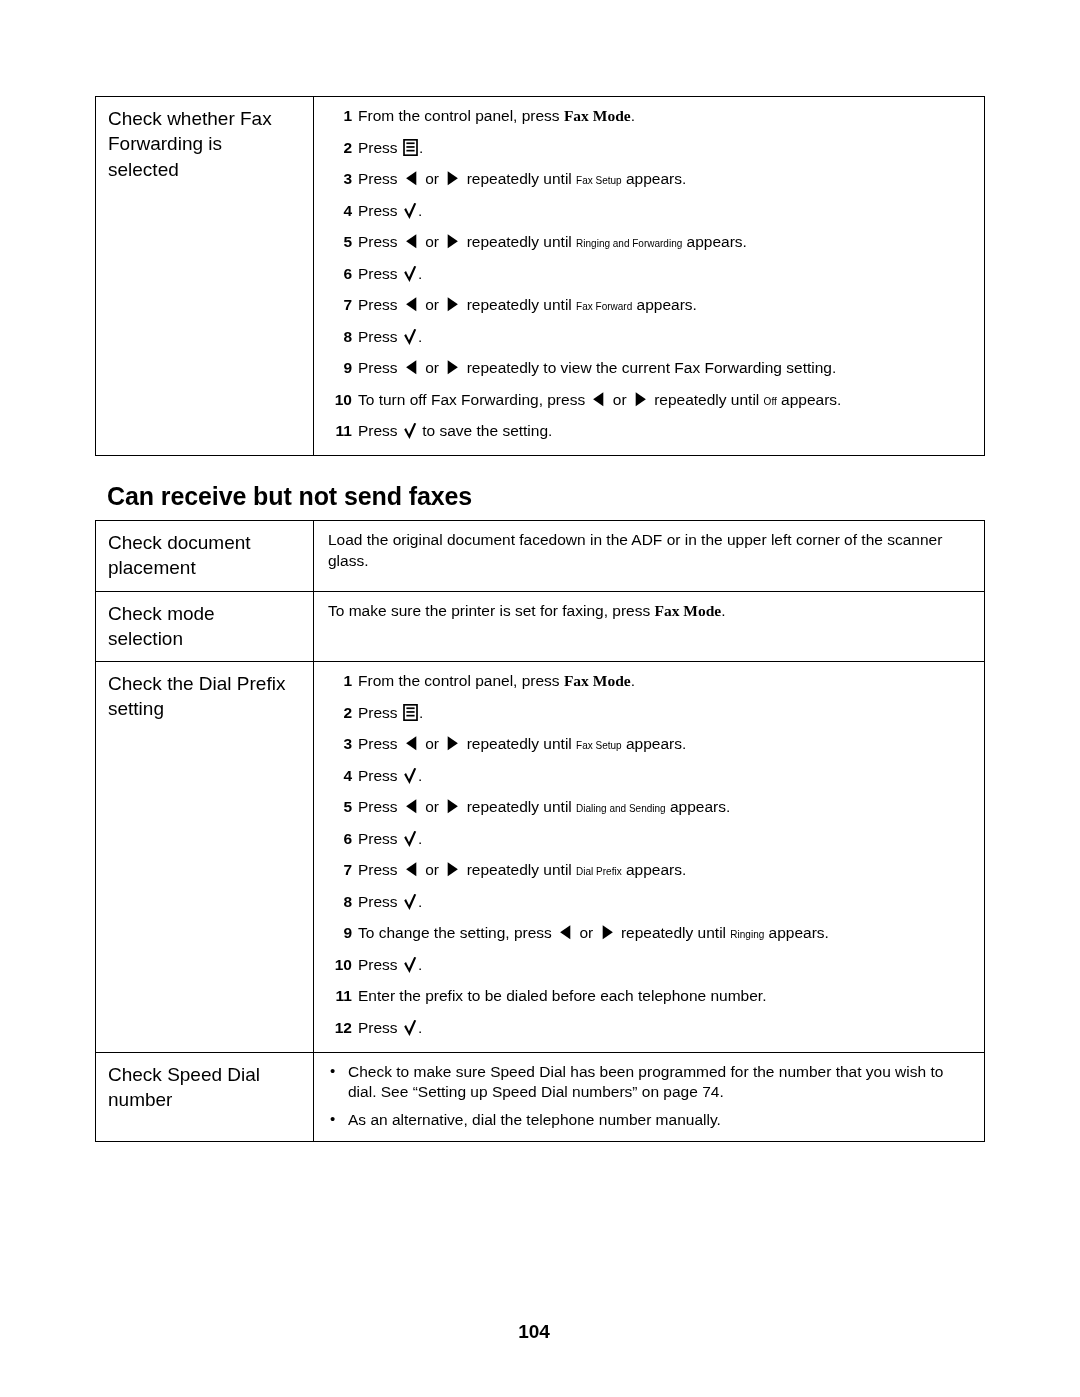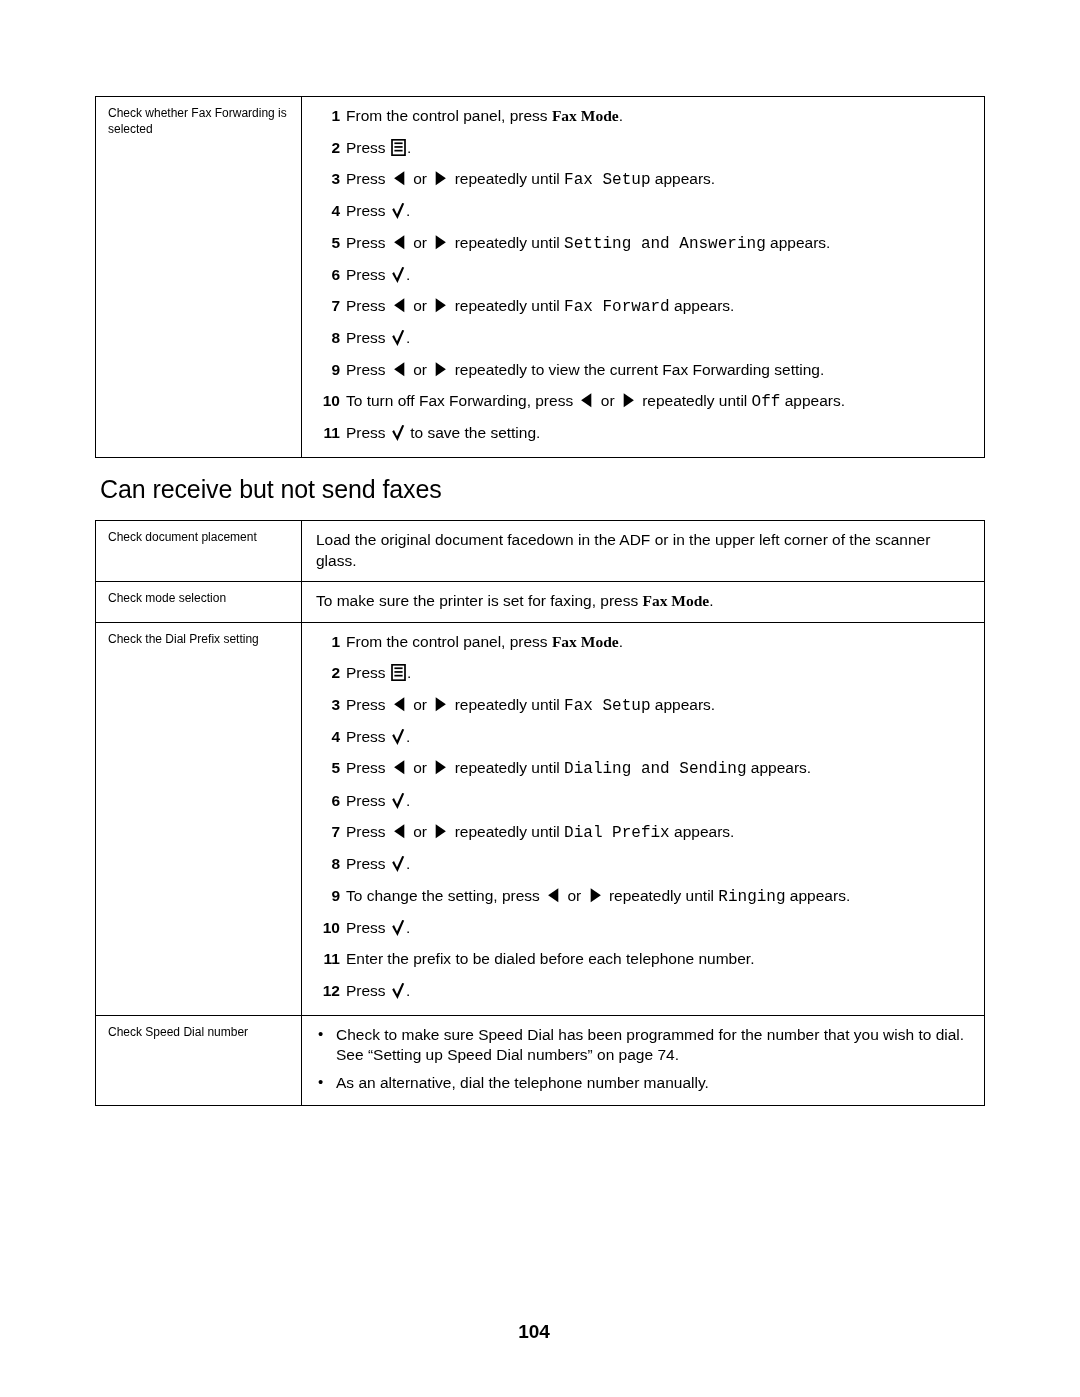--- a/index.html
+++ b/index.html
@@ -33,22 +33,22 @@
     table-layout: fixed;
     border: 1.6px solid #000;
   }
   .tbl td {
     border: 1.1px solid #000;
     vertical-align: top;
     padding: 0;
   }
   .tbl td.c1 {
     width: 185px;
-    padding: 9px 8px 10px 12px;
-    font-size: 12px;
+    padding: 9px 20px 10px 12px;
+    font-size: 19px;
     line-height: 1.33;
   }
   .tbl td.c2 {
     padding: 9px 10px 10px 14px;
     font-size: 15.5px;
     line-height: 1.33;
   }
 
   
   .steps {
@@ -106,33 +106,33 @@
   .ico svg { display: block; }
 
   .ico-menu  { width: 15px; height: 17px; vertical-align: -3px; margin: 0 1px; }
   .ico-left  { width: 15px; height: 17px; vertical-align: -3px; margin: 0 2px 0 2px; }
   .ico-right { width: 15px; height: 17px; vertical-align: -3px; margin: 0 2px 0 2px; }
   .ico-check { width: 15px; height: 18px; vertical-align: -4px; margin: 0 0 0 1px; }
 
   
   .b  { font-weight: bold; font-family: Liberation Serif, serif; }
   .mono {
-    font-family: Liberation Mono, monospace;
-    font-size: 16px;
+    font-family: Liberation Sans, sans-serif;
+    font-size: 10px;
     letter-spacing: 0px;
   }
 
   
   .h2 {
     position: absolute;
     left: 95px;
     top: 470px;
-    margin: 5px;
+    margin: 12px;
     font-size: 25px;
-    font-weight: normal;
+    font-weight: bold;
     letter-spacing: -0.1px;
   }
 
   
   .folio {
     position: absolute;
     left: 0;
     top: 1321px;
     width: 1068px;
     text-align: center;
@@ -163,21 +163,21 @@
                     </svg></span> or <span class="ico ico-right"><svg viewBox="0 0 15 17" width="15" height="17">
                       <path d="M2.7 1.2 L2.7 15.3 L12.9 8.25 Z" fill="#000"></path>
                     </svg></span> repeatedly until <span class="mono">Fax Setup</span> appears.</span></li>
               <li><span class="num">4</span><span>Press <span class="ico ico-check"><svg viewBox="0 0 15 18" width="15" height="18">
                       <path d="M1.2 7.4 L3.0 6.0 L6.0 12.2 L11.2 0.9 L13.2 1.5 L6.5 17.0 Z" fill="#000"></path>
                     </svg></span>.</span></li>
               <li><span class="num">5</span><span>Press <span class="ico ico-left"><svg viewBox="0 0 15 17" width="15" height="17">
                       <path d="M12.3 1.2 L12.3 15.3 L2.1 8.25 Z" fill="#000"></path>
                     </svg></span> or <span class="ico ico-right"><svg viewBox="0 0 15 17" width="15" height="17">
                       <path d="M2.7 1.2 L2.7 15.3 L12.9 8.25 Z" fill="#000"></path>
-                    </svg></span> repeatedly until <span class="mono">Setting and Answering</span> appears.</span></li>
+                    </svg></span> repeatedly until <span class="mono">Ringing and Forwarding</span> appears.</span></li>
               <li><span class="num">6</span><span>Press <span class="ico ico-check"><svg viewBox="0 0 15 18" width="15" height="18">
                       <path d="M1.2 7.4 L3.0 6.0 L6.0 12.2 L11.2 0.9 L13.2 1.5 L6.5 17.0 Z" fill="#000"></path>
                     </svg></span>.</span></li>
               <li><span class="num">7</span><span>Press <span class="ico ico-left"><svg viewBox="0 0 15 17" width="15" height="17">
                       <path d="M12.3 1.2 L12.3 15.3 L2.1 8.25 Z" fill="#000"></path>
                     </svg></span> or <span class="ico ico-right"><svg viewBox="0 0 15 17" width="15" height="17">
                       <path d="M2.7 1.2 L2.7 15.3 L12.9 8.25 Z" fill="#000"></path>
                     </svg></span> repeatedly until <span class="mono">Fax Forward</span> appears.</span></li>
               <li><span class="num">8</span><span>Press <span class="ico ico-check"><svg viewBox="0 0 15 18" width="15" height="18">
                       <path d="M1.2 7.4 L3.0 6.0 L6.0 12.2 L11.2 0.9 L13.2 1.5 L6.5 17.0 Z" fill="#000"></path>

